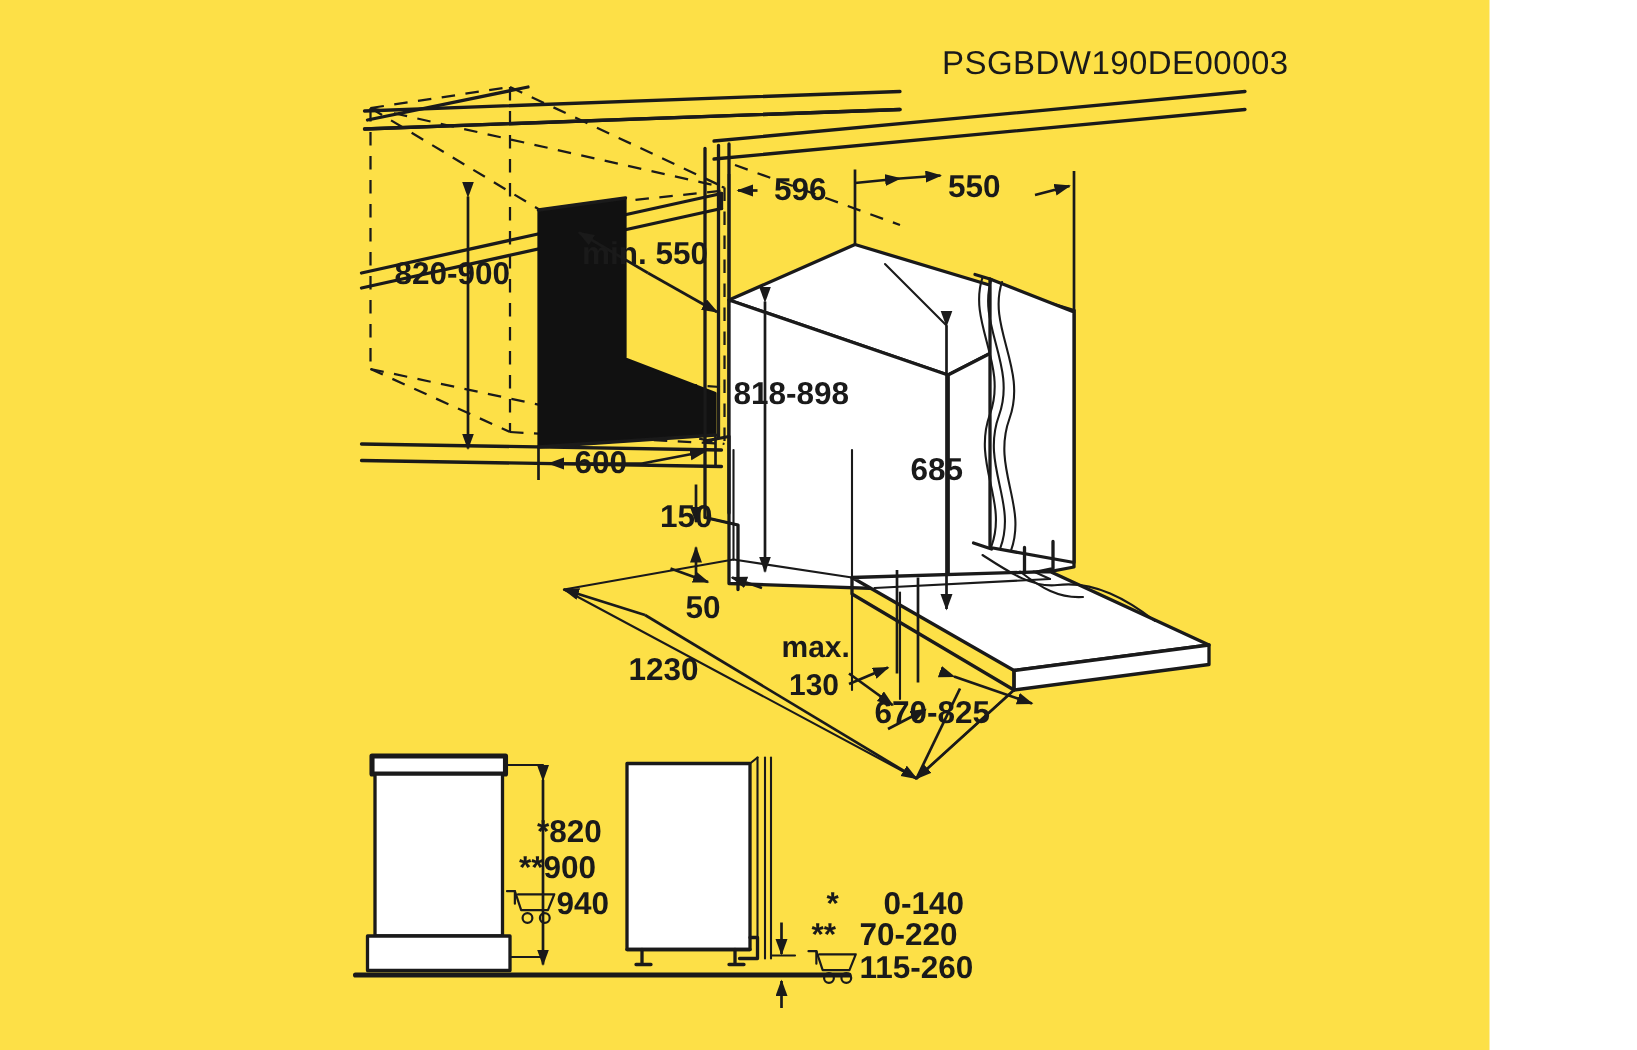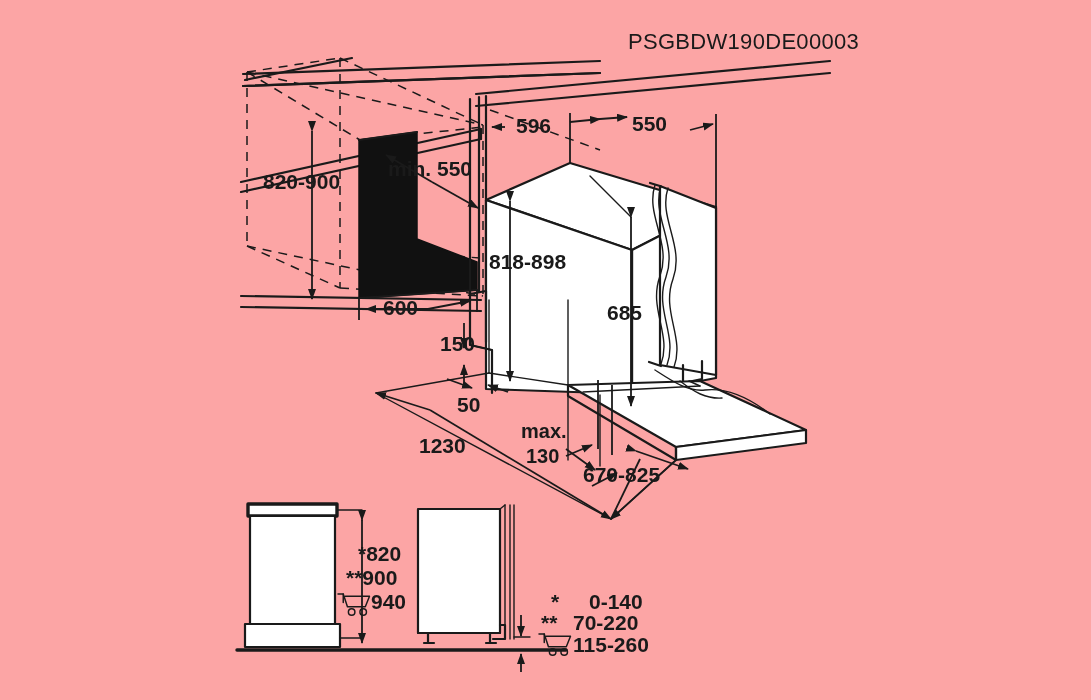--- a/index.html
+++ b/index.html
@@ -5,23 +5,23 @@
   html, body {
     margin: 0;
     padding: 0;
     background: #ffffff;
   }
   body {
     font-family: "Liberation Sans", sans-serif;
   }
   #sheet {
     position: relative;
-    width: 1091px;
+    width: 993px;
     height: 700px;
-    background: #fca5a5;
+    background: #fde047;
     overflow: hidden;
   }
   #drawing {
     position: absolute;
     left: 0;
     top: 0;
   }
   .dimtext {
     font-family: "Liberation Sans", sans-serif;
     font-weight: bold;

